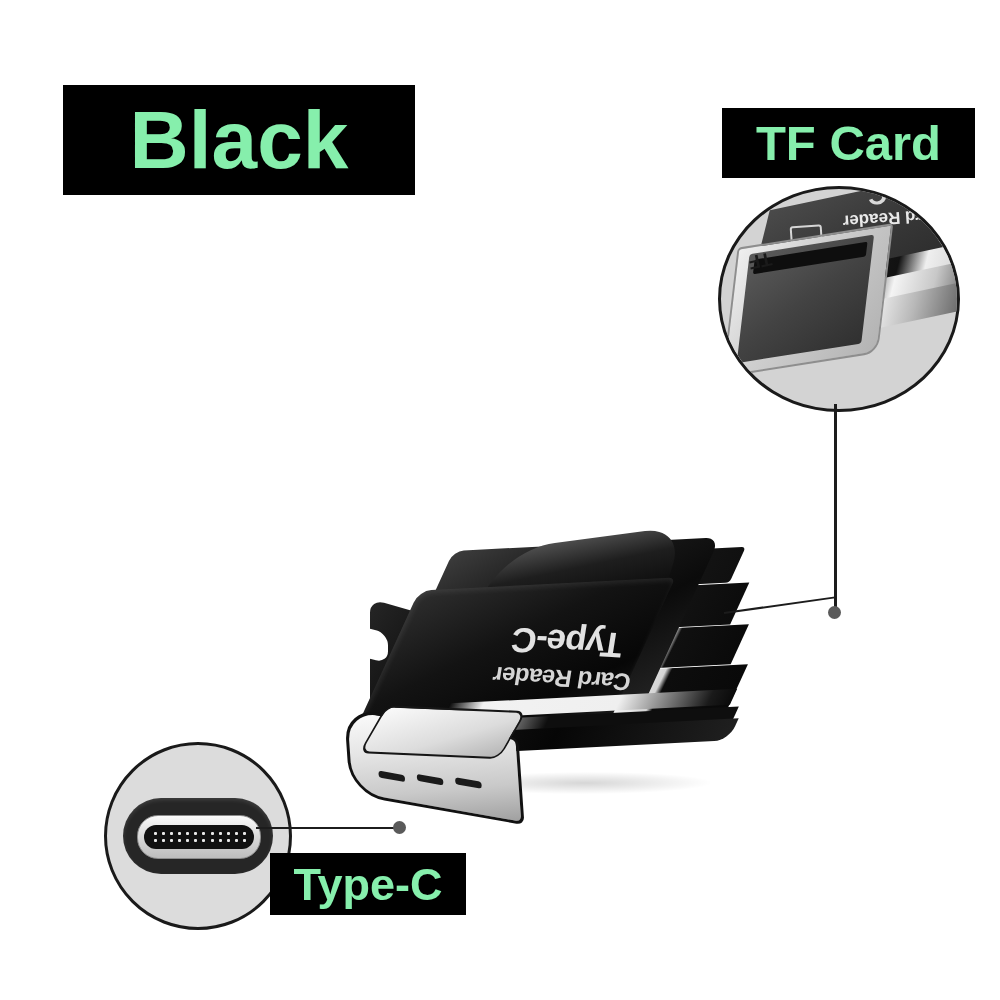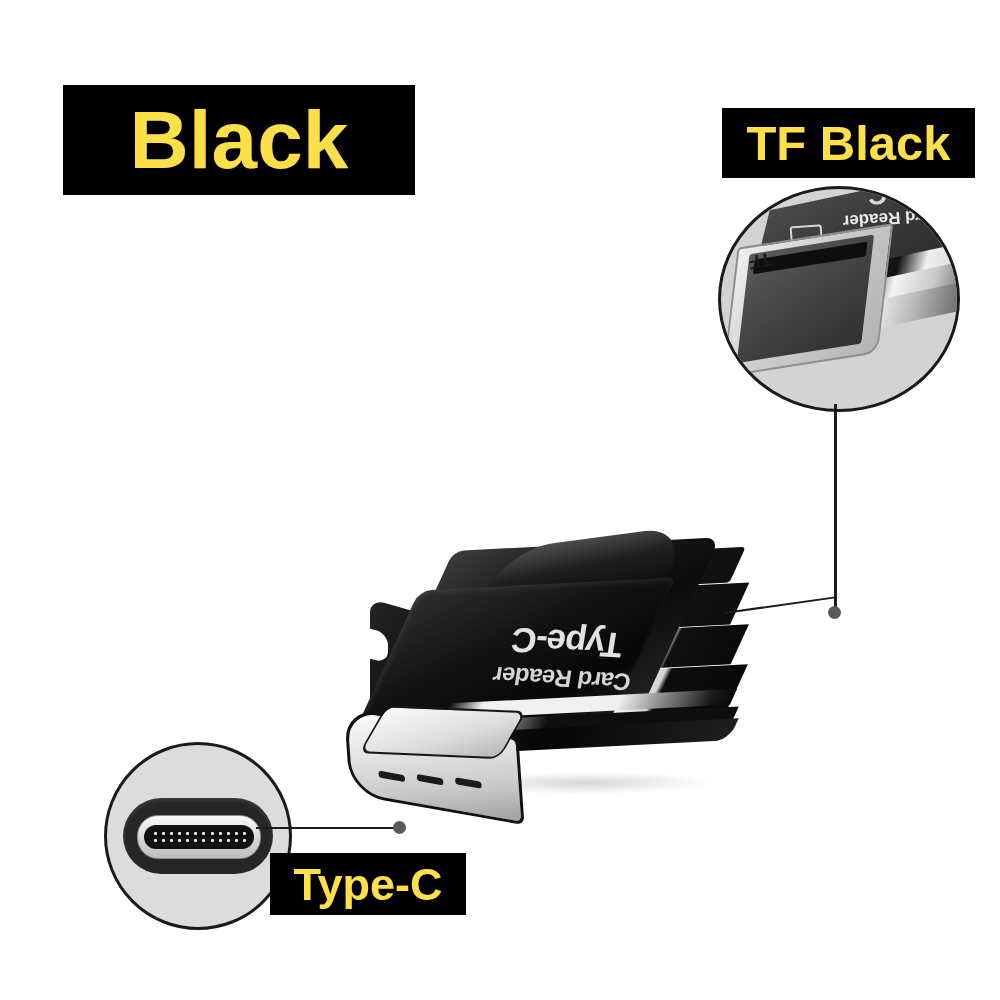--- a/index.html
+++ b/index.html
@@ -13,21 +13,21 @@
     position: relative;
     overflow: hidden;
     font-family: "Liberation Sans", sans-serif;
     background: #ffffff;
   }
 
   
   .chip {
     position: absolute;
     background: #000000;
-    color: #fde047;
+    color: #86efac;
     display: flex;
     align-items: center;
     justify-content: center;
     font-weight: bold;
     letter-spacing: 0px;
     line-height: 1;
     white-space: nowrap;
     z-index: 40;
   }
 
@@ -495,21 +495,21 @@
     height: 22px;
     background: radial-gradient(ellipse at center, rgba(0,0,0,0.16) 0%, rgba(0,0,0,0) 72%);
     transform: skewX(-22deg);
   }
 </style>
 </head>
 <body>
 
 <div class="chip" id="chip-black">Black</div>
 
-<div class="chip" id="chip-tfcard">TF Black</div>
+<div class="chip" id="chip-tfcard">TF Card</div>
 
 <div class="chip" id="chip-typec">Type-C</div>
 
 <div class="leader" id="tf-leader-vert"></div>
 <div class="leader" id="tf-leader-diag"></div>
 <div class="leader-dot" id="tf-leader-dot"></div>
 
 <div class="leader" id="typec-leader-horiz"></div>
 <div class="leader-dot" id="typec-leader-dot"></div>
 

